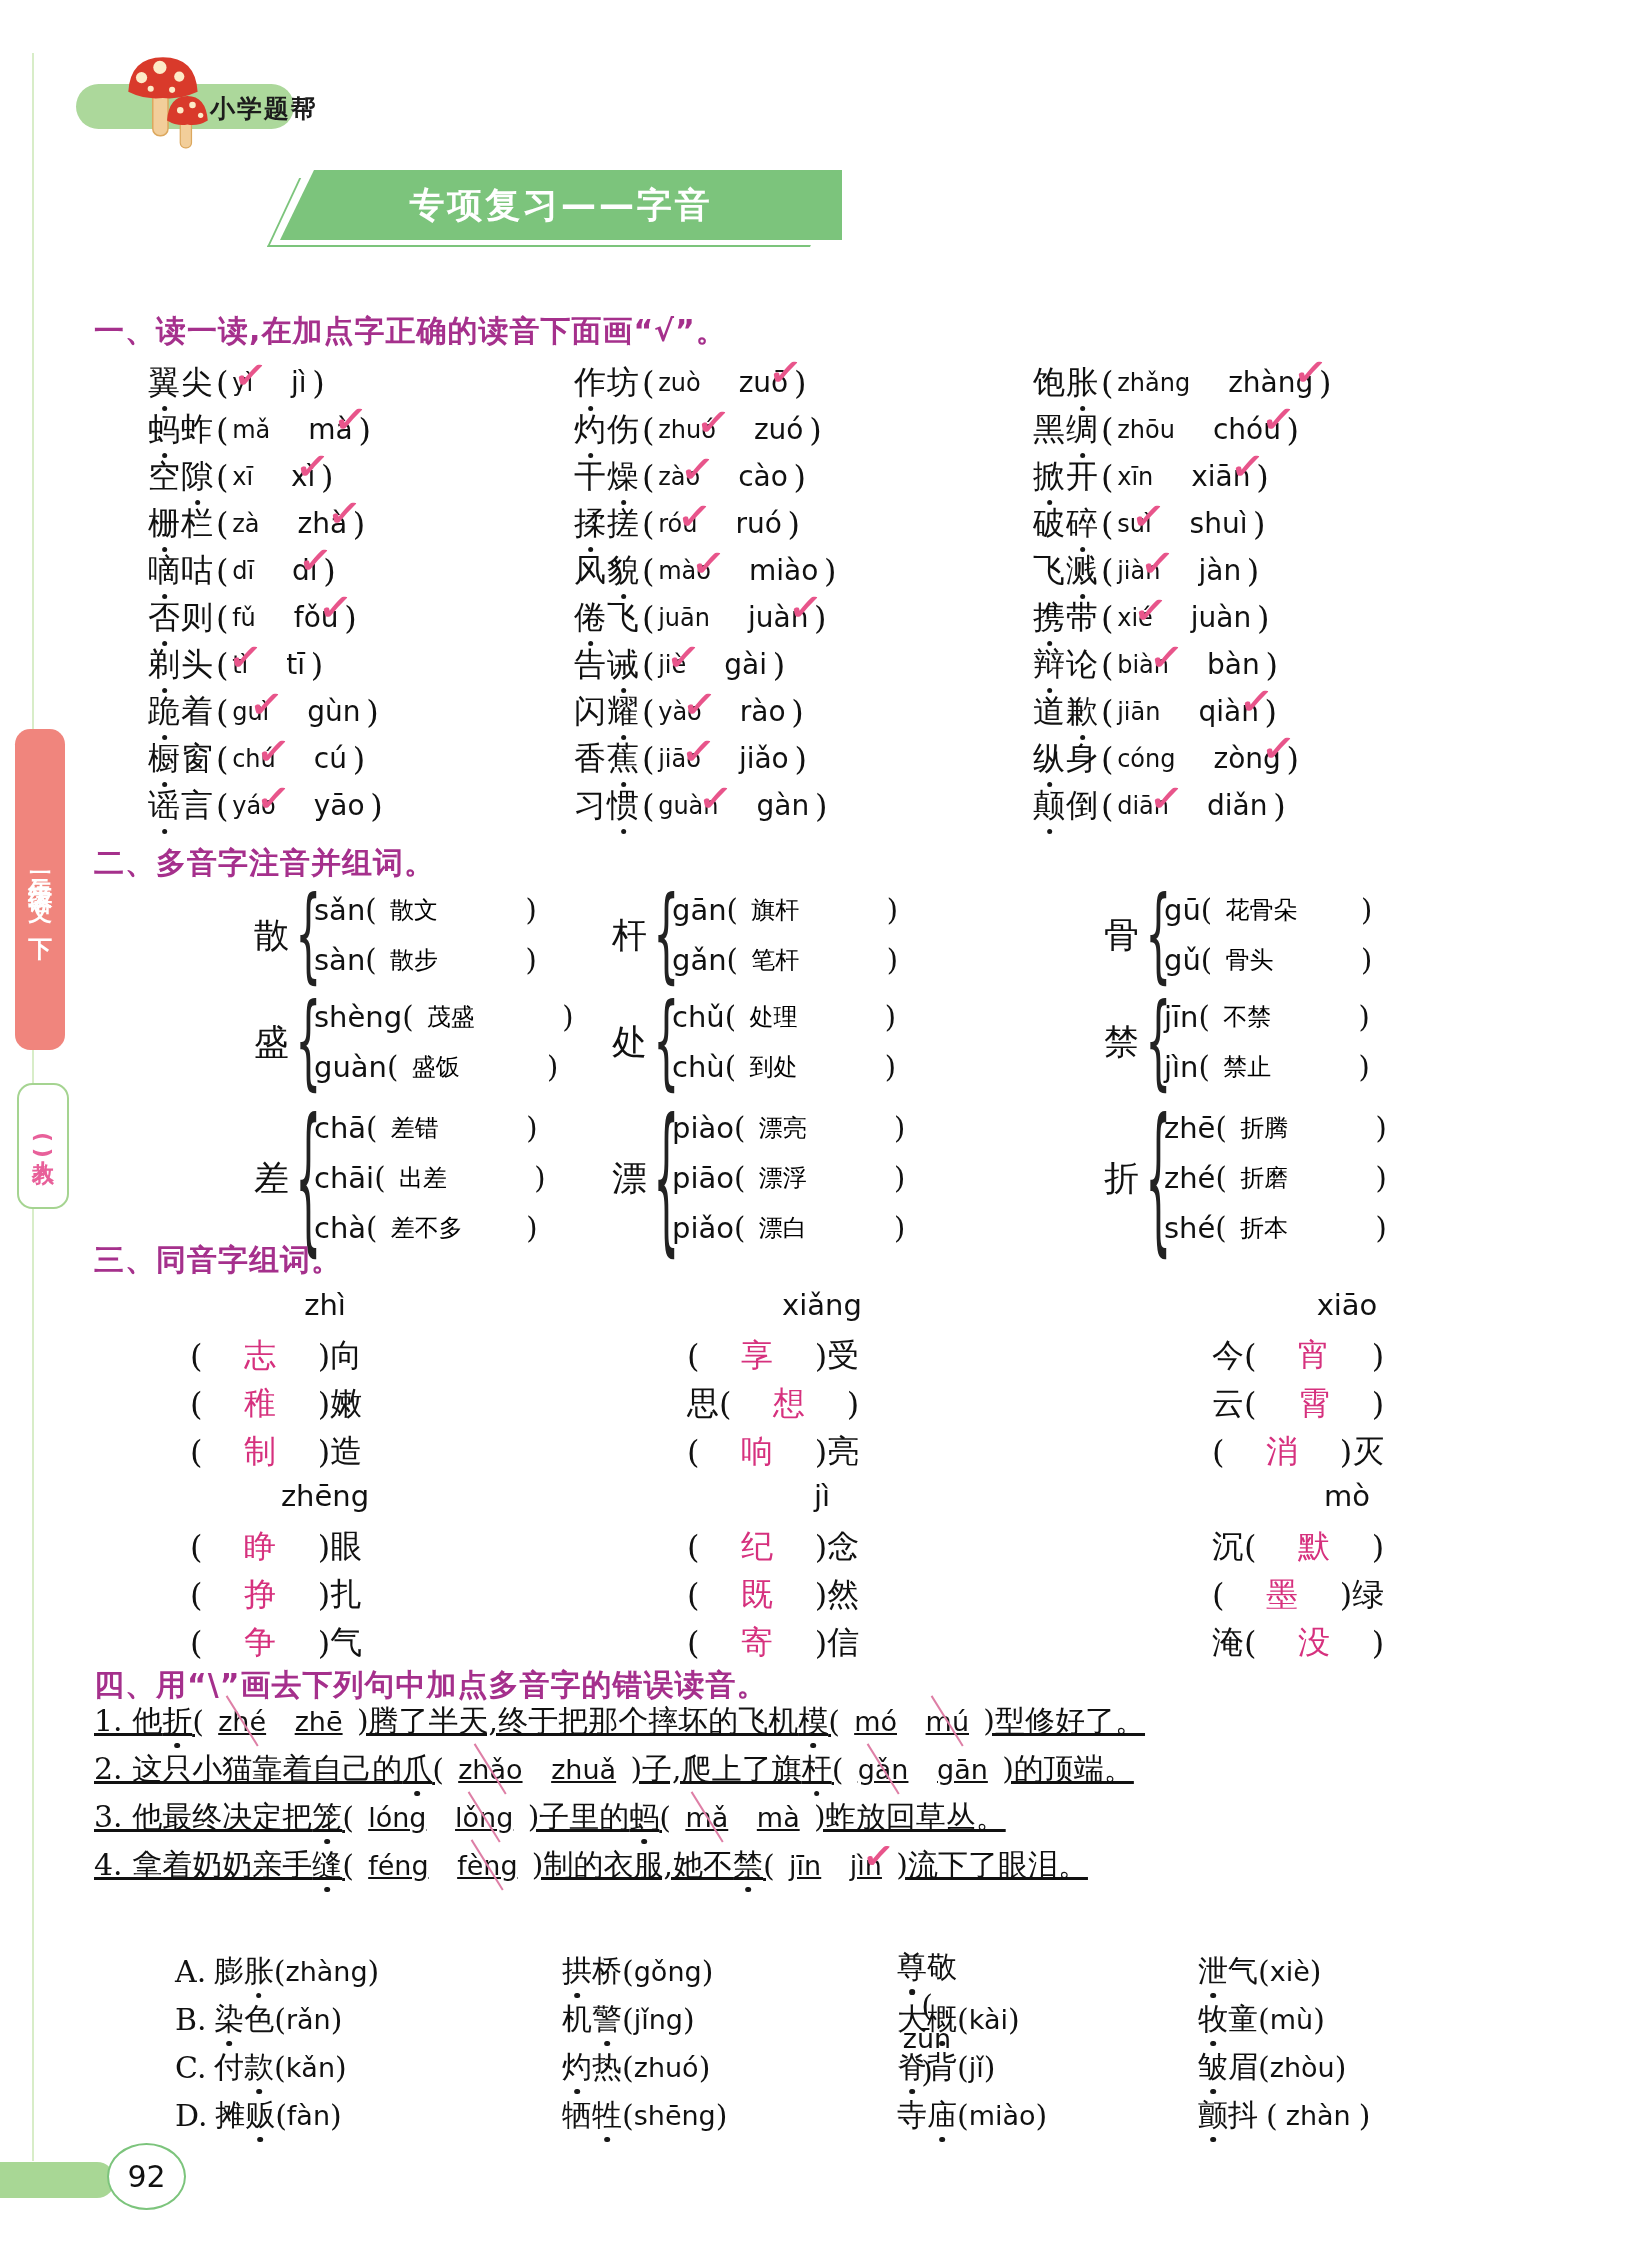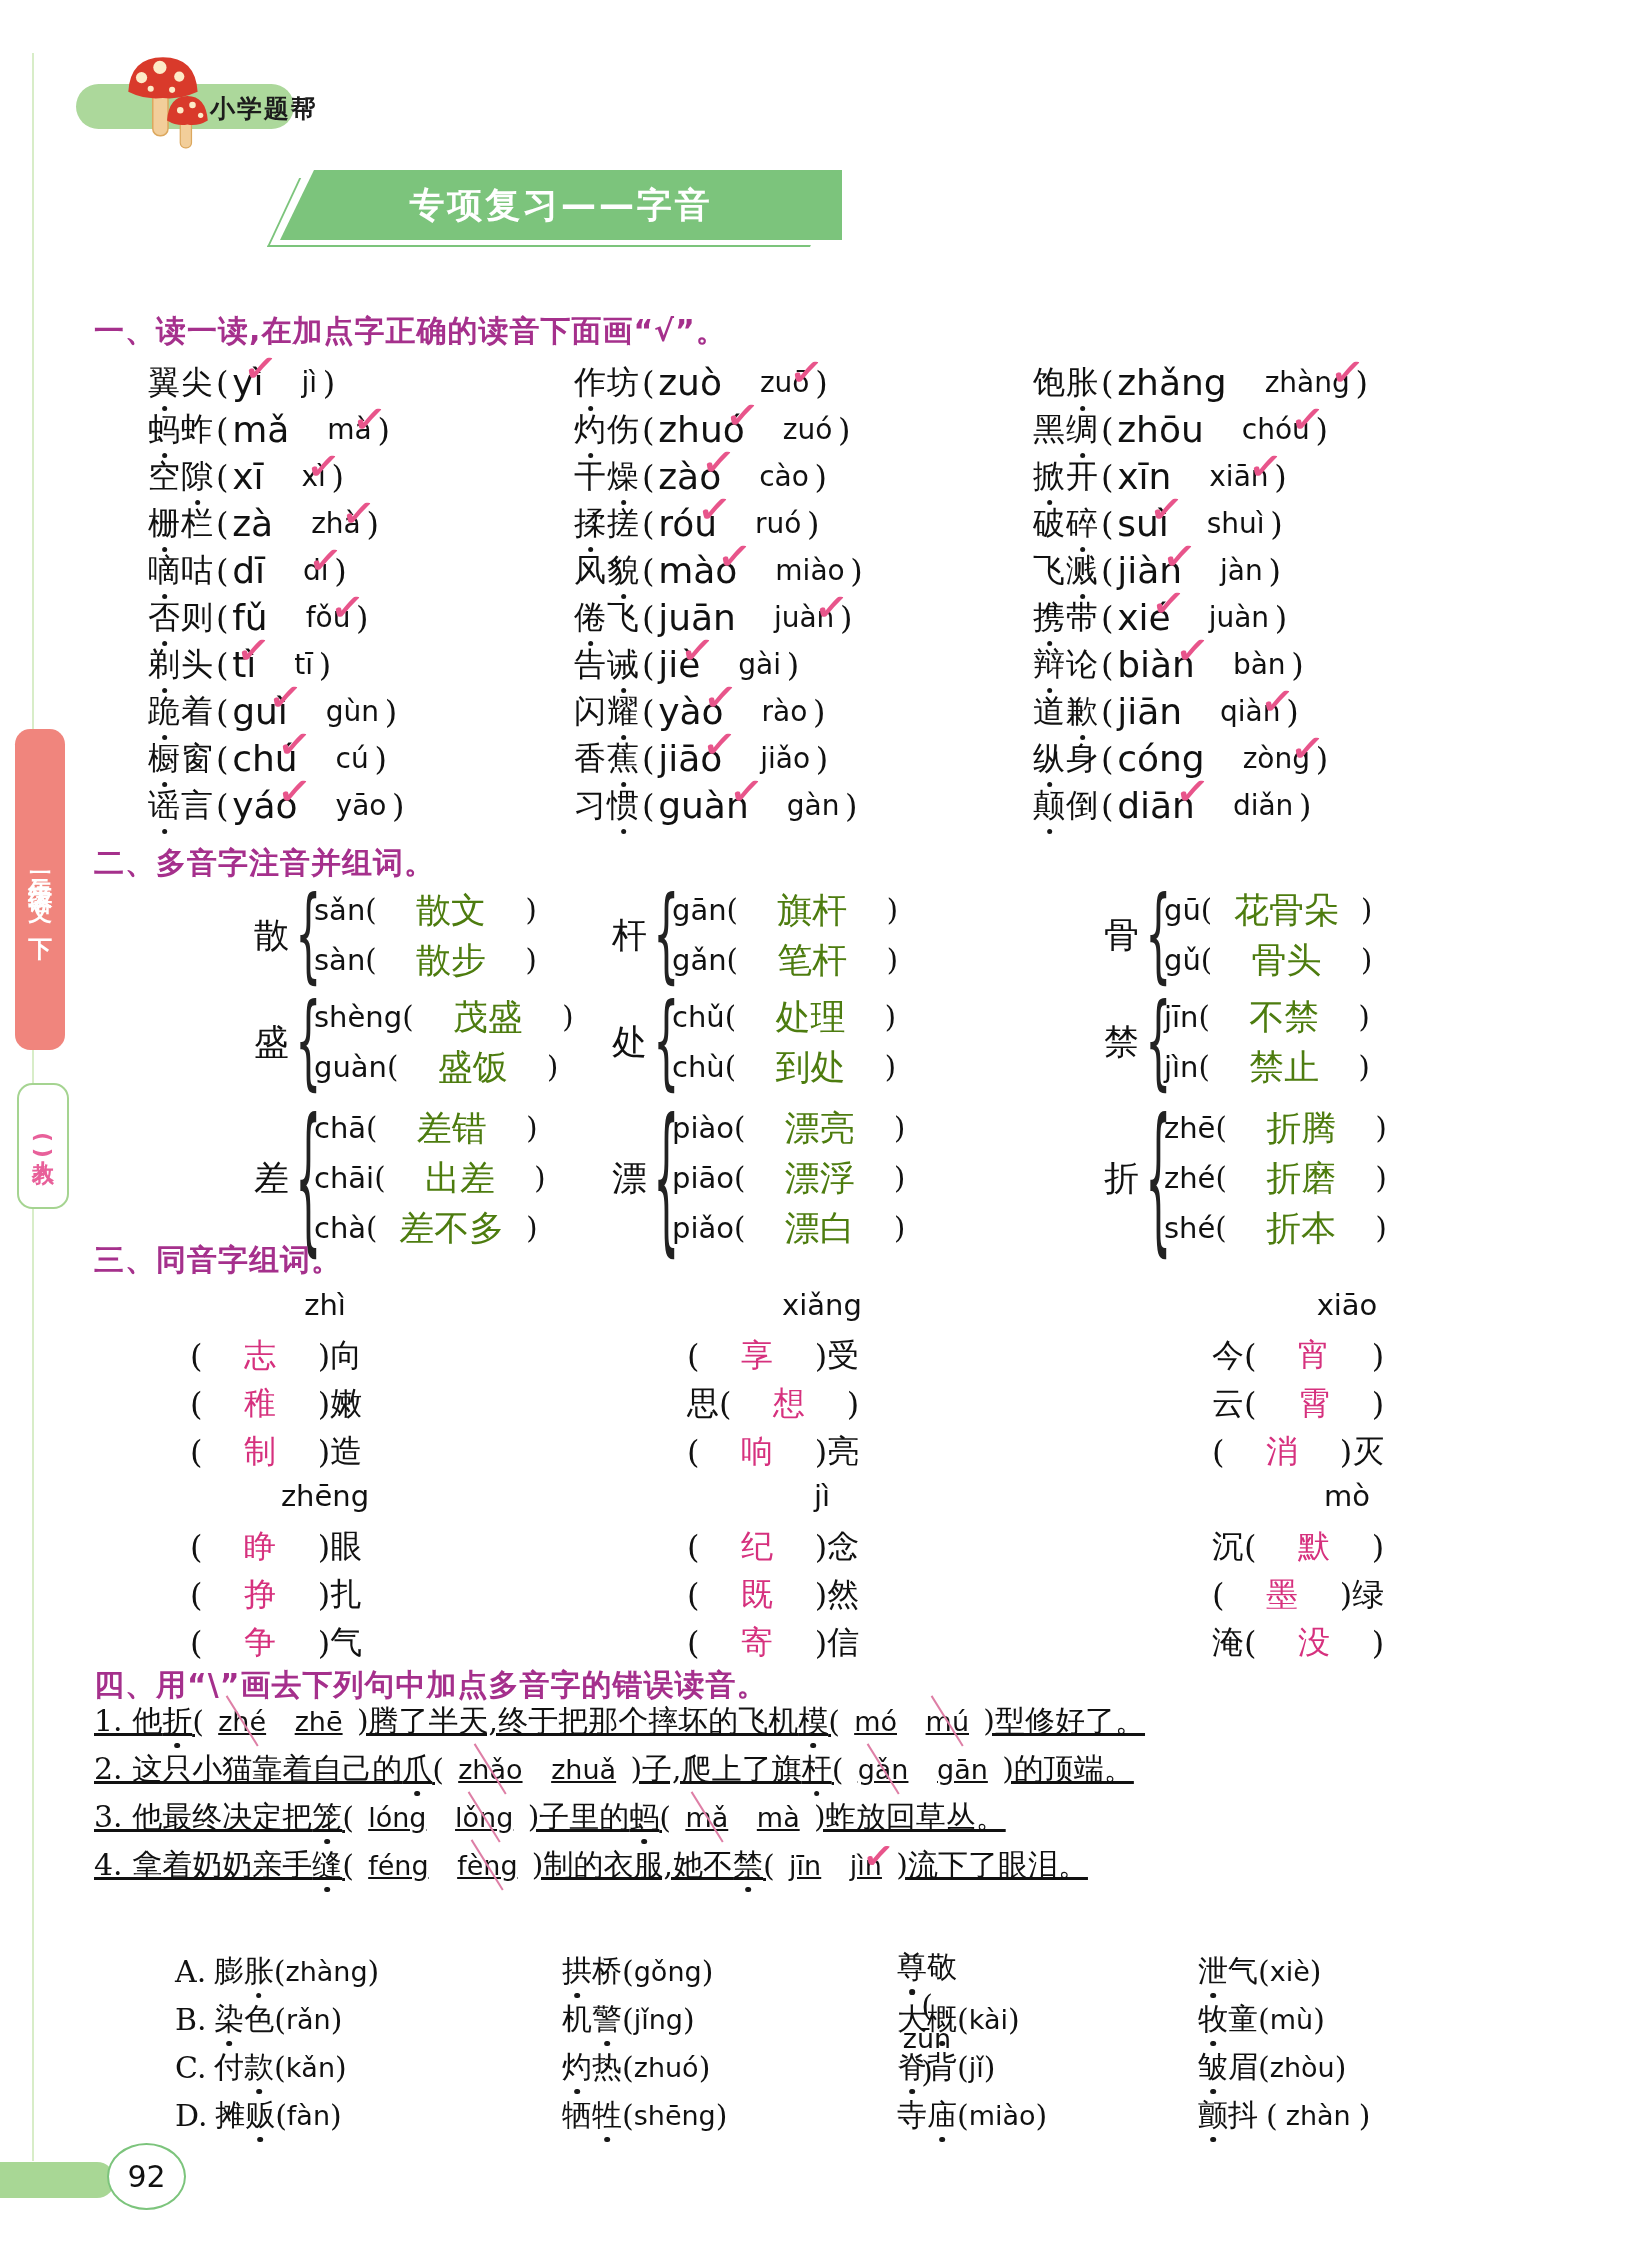--- a/index.html
+++ b/index.html
@@ -48,35 +48,35 @@
   .chk::after{content:"✓";position:absolute;right:-13.4px;top:-17px;color:#e8558b;
               font-family:"DejaVu Sans",sans-serif;font-weight:bold;font-size:40px;
               transform:rotate(6deg);text-shadow:1.4px 0 #e8558b;}
 
   
   #s1{position:absolute;top:48px;left:0;width:100%;height:478px;}
   .s1col{position:absolute;top:0;}
   .s1item{height:47px;display:flex;align-items:center;font-size:32px;white-space:nowrap;}
   .s1item .w{letter-spacing:1px;margin-right:1.9px;}
   .s1item .par{font-size:32px;}
-  .s1item .p1{font-size:36px;margin:0 38px 0 3.8px;}
+  .s1item .p1{font-size:24px;margin:0 38px 0 3.8px;}
   .s1item .p2{font-size:28px;margin-right:5.7px;}
 
   
   #s2{position:absolute;top:574px;left:0;width:100%;height:382px;}
   .s2g{position:absolute;display:flex;align-items:center;}
   .s2ch{font-size:35px;}
   .brace{display:inline-block;font-family:"DejaVu Sans",sans-serif;font-weight:normal;
          width:25px;text-align:center;line-height:1;color:#222;}
   .b2{font-size:82px;transform:scale(0.5,1.25);}
   .b3{font-size:82px;transform:scale(0.5,1.95);}
   .s2lines{display:flex;flex-direction:column;}
   .s2line{display:flex;align-items:center;height:50px;font-size:29px;white-space:nowrap;}
   .s2line .py{font-size:29px;}
-  .ansp{color:#4d7c0f;font-size:35px;text-align:center;min-width:122px;padding:0 13.4px;}
+  .ansp{color:#000000;font-size:24px;text-align:left;min-width:122px;padding:0 13.4px;}
 
   
   #s3{position:absolute;top:977px;left:0;width:100%;height:382px;}
   .s3block{position:absolute;}
   .s3h{font-family:"DejaVu Sans",sans-serif;font-size:29px;height:44px;width:182px;text-align:center;margin-left:44px;}
   .s3item{height:48px;display:flex;align-items:center;font-size:32px;white-space:nowrap;}
   .s3ans{color:#d6317e;text-align:center;min-width:96px;padding:0 9.6px;}
 
   
   #s4{position:absolute;top:1386px;left:0;width:100%;height:201px;text-decoration:underline;}

